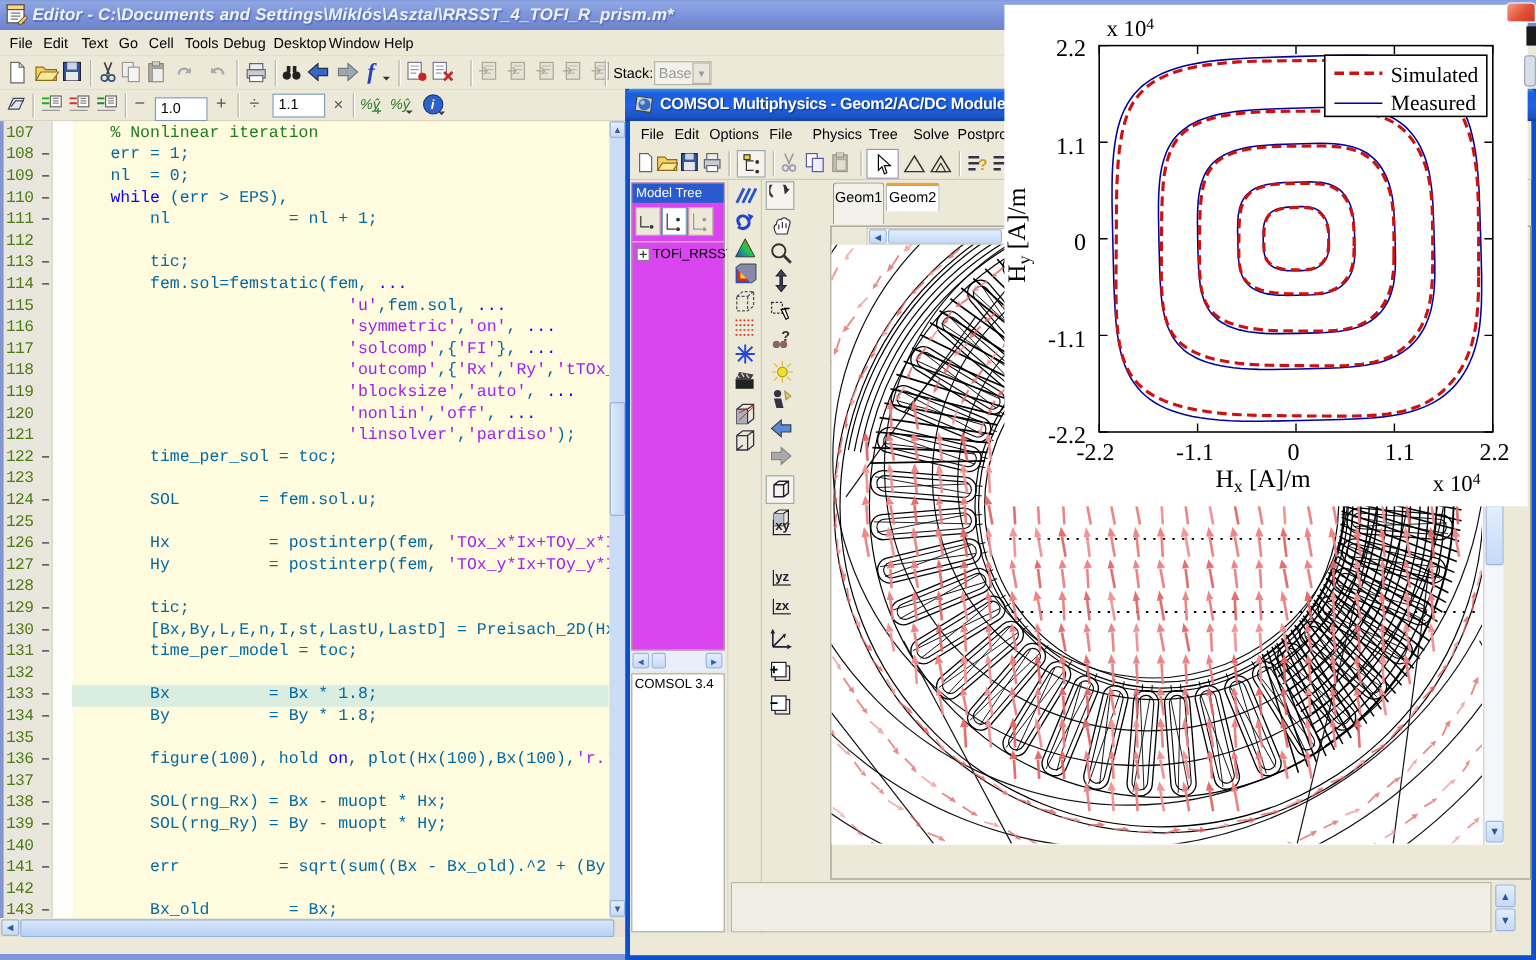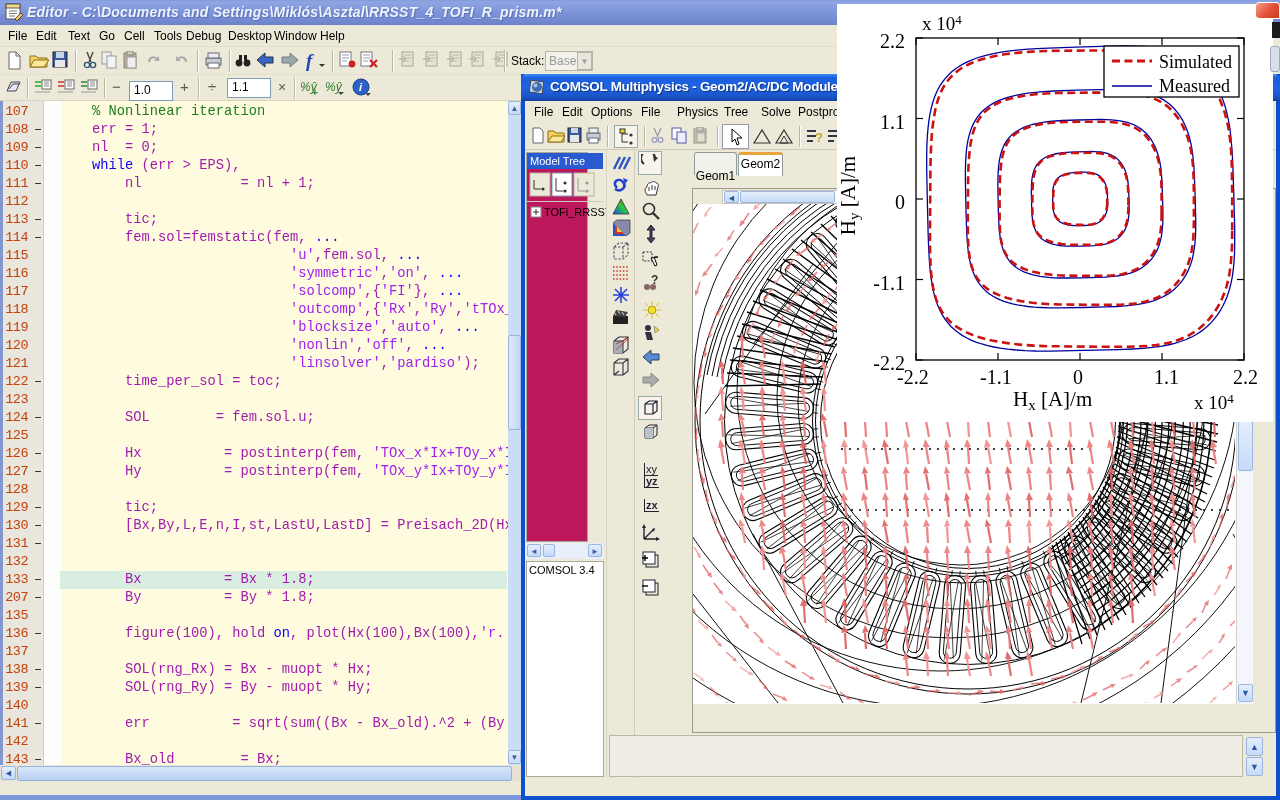--- a/index.html
+++ b/index.html
@@ -11,51 +11,51 @@
 .tb{background:#ECE9D8}
 #ed-tb1{left:0;top:47px;width:1280px;height:28px;border-bottom:1px solid #E3E0CE}
 #ed-tb2{left:0;top:75px;width:1280px;height:26px;border-bottom:1px solid #D8D4C0}
 .sep{position:absolute;width:2px;border-left:1px solid #BAB6A4;border-right:1px solid #FFF}
 .ticon{position:absolute;font-size:14px}
 
 #gutter{left:0;top:101px;width:44px;height:664px;background:#E9E6DD;border-left:3px solid #8396CE;border-right:1px solid #D0CCC0}
 #wband{left:44px;top:101px;width:17px;height:664px;background:#FEFEFC}
 #codebg{left:61px;top:101px;width:447px;height:664px;background:#FEFBDF}
 #hlline{left:60px;top:571px;width:447px;height:18px;background:#D9EDE1}
-.ln{position:absolute;left:5px;width:23px;font-family:"Liberation Mono",monospace;font-size:13.5px;line-height:18px;color:#c2410c;letter-spacing:-0.5px;text-align:right}
+.ln{position:absolute;left:5px;width:23px;font-family:"Liberation Mono",monospace;font-size:13.5px;line-height:18px;color:#4d7c0f;letter-spacing:-0.5px;}
 .lnd{position:absolute;left:34px;font-family:"Liberation Mono",monospace;font-size:13.5px;line-height:18px;color:#111}
 .cl{position:absolute;left:59px;width:449px;font-family:"Liberation Mono",monospace;font-size:13.75px;line-height:18px;white-space:pre;overflow:hidden}
-.cl .k{color:#a21caf}.cl .g{color:#1E7D1E}.cl .b{color:#0D00FF}.cl .p{color:#A020F0}
+.cl .k{color:#0369a1}.cl .g{color:#1E7D1E}.cl .b{color:#0D00FF}.cl .p{color:#A020F0}
 #codeclip{left:0;top:101px;width:508px;height:664px;overflow:hidden}
 
 #ed-vsb{left:508px;top:101px;width:13px;height:664px;background:#CBDCF5}
 #ed-vsb .thumb{position:absolute;left:0;top:234px;width:13px;height:95px;background:linear-gradient(90deg,#DCE9FA,#C2D7F5);border:1px solid #98B4DE;border-radius:2px}
 .sbbtn{position:absolute;background:linear-gradient(180deg,#E4EEFC,#C6DAF7);border:1px solid #9AB6E0;border-radius:2px;color:#3D5FA0;text-align:center;font-size:8px;line-height:13px}
 #ed-hsb{left:0;top:766px;width:521px;height:15px;background:#E7E0D3}
 #ed-hsb .thumb{position:absolute;left:17px;top:0;width:495px;height:15px;background:linear-gradient(180deg,#D8E7FB,#B9D0F2);border:1px solid #95B2DD;border-radius:2px}
 #ed-bottom{left:0;top:781px;width:521px;height:14px;background:#ECE9D8}
 #ed-bborder{left:0;top:795px;width:521px;height:5px;background:#7E96DC}
 
 .field{position:absolute;background:#fff;border:1px solid #7F9DB9;font-size:12px;padding:1px 4px}
 
 #cw{left:521px;top:74px;width:759px;height:726px;background:#ECE9D8;border-left:4px solid #0D50CE;border-right:4px solid #0D50CE;border-bottom:4px solid #0D50CE}
 #cw-title{position:absolute;left:-4px;top:0;width:759px;height:27px;background:linear-gradient(180deg,#388EF4 0%,#1C5FDE 14%,#2063E2 52%,#1A53C6 86%,#123F9D 100%);border-radius:6px 6px 0 0}
 #cw-title .txt{position:absolute;left:29px;top:5px;color:#fff;font-weight:bold;font-size:13.5px;letter-spacing:-0.3px;text-shadow:1px 1px 1px #0A337E}
 #cw-menu{position:absolute;left:0;top:27px;width:751px;height:22px;background:#ECE9D8}
 #cw-menu span{position:absolute;top:4px;font-size:12px}
 #cw-tb{position:absolute;left:0;top:49px;width:751px;height:27px;background:#ECE9D8;border-bottom:1px solid #CFCBB8}
 
-#mtree{position:absolute;left:1px;top:78px;width:62px;height:390px;background:#be185d;border:1px solid #ACA899}
+#mtree{position:absolute;left:1px;top:78px;width:78px;height:390px;background:#d946ef;border:1px solid #ACA899}
 #mtree .hdr{position:absolute;left:0;top:0;width:76px;height:16px;background:#2A5ACF;color:#fff;font-size:11px;padding-left:3px;line-height:16px}
 #mt-hsb{position:absolute;left:1px;top:469px;width:78px;height:16px;background:#E9EFFA}
 #c34{position:absolute;left:1px;top:487px;width:78px;height:216px;background:#fff;border:1px solid #ACA899;font-size:11px;padding:2px}
 
 #strip{position:absolute;left:81px;top:76px;width:58px;height:628px;background:#ECE9D8;border-left:1px solid #D8D4C2}
 
-.tab{position:absolute;top:78px;height:23px;background:#F2F1EA;border:1px solid #919B9C;border-bottom:none;border-radius:3px 3px 0 0;font-size:12px;text-align:center;padding-top:16px}
+.tab{position:absolute;top:78px;height:35px;background:#F2F1EA;border:1px solid #919B9C;border-bottom:none;border-radius:3px 3px 0 0;font-size:12px;text-align:center;padding-top:4px}
 #cframe{position:absolute;left:167px;top:114px;width:584px;height:545px;background:#ECE9D8;border:1px solid #9C9A8C}
 #cwhite{position:absolute;left:168px;top:130px;width:543px;height:500px;background:#fff}
 #chsb{position:absolute;left:197px;top:116px;width:514px;height:14px;background:#FDFDFB;border:1px solid #C8C4BA}
 #cvsb{position:absolute;left:711px;top:130px;width:17px;height:500px;background:#F3F6FB;border-left:1px solid #D4D0C8}
 
 #clog{position:absolute;left:84px;top:661px;width:634px;height:42px;background:#F0EEE4;border:1px solid #BCB8A8}
 #cstatus{position:absolute;left:0;top:704px;width:751px;height:18px;background:#ECE9D8}
 .scell{position:absolute;top:1px;height:16px;border:1px solid #ACA899;font-size:10.5px;line-height:15px;padding:0 3px;background:#ECE9D8;color:#000;white-space:nowrap;overflow:hidden}
 
 #fig{left:837px;top:4px;width:436px;height:418px;background:#fff;font-family:"Liberation Serif",serif}
@@ -293,25 +293,26 @@
 <div class="cl" style="top:362px"><span class="k">&nbsp;&nbsp;&nbsp;&nbsp;&nbsp;&nbsp;&nbsp;&nbsp;Hy&nbsp;&nbsp;&nbsp;&nbsp;&nbsp;&nbsp;&nbsp;&nbsp;&nbsp;&nbsp;=&nbsp;postinterp(fem,&nbsp;</span><span class="p">'TOx_y*Ix+TOy_y*Iy-TOxy'</span></div>
 <div class="ln" style="top:380px">128</div>
 <div class="ln" style="top:398px">129</div>
 <div class="lnd" style="top:398px">–</div>
 <div class="cl" style="top:398px"><span class="k">&nbsp;&nbsp;&nbsp;&nbsp;&nbsp;&nbsp;&nbsp;&nbsp;tic;</span></div>
 <div class="ln" style="top:416px">130</div>
 <div class="lnd" style="top:416px">–</div>
 <div class="cl" style="top:416px"><span class="k">&nbsp;&nbsp;&nbsp;&nbsp;&nbsp;&nbsp;&nbsp;&nbsp;[Bx,By,L,E,n,I,st,LastU,LastD]&nbsp;=&nbsp;Preisach_2D(Hx/10</span></div>
 <div class="ln" style="top:434px">131</div>
 <div class="lnd" style="top:434px">–</div>
+<div class="cl" style="top:434px"><span class="k">&nbsp;&nbsp;&nbsp;&nbsp;&nbsp;&nbsp;&nbsp;&nbsp;time_per_model&nbsp;=&nbsp;toc;</span></div>
 <div class="ln" style="top:452px">132</div>
 <div class="ln" style="top:470px">133</div>
 <div class="lnd" style="top:470px">–</div>
 <div class="cl" style="top:470px"><span class="k">&nbsp;&nbsp;&nbsp;&nbsp;&nbsp;&nbsp;&nbsp;&nbsp;Bx&nbsp;&nbsp;&nbsp;&nbsp;&nbsp;&nbsp;&nbsp;&nbsp;&nbsp;&nbsp;=&nbsp;Bx&nbsp;*&nbsp;1.8;</span></div>
-<div class="ln" style="top:488px">207</div>
+<div class="ln" style="top:488px">134</div>
 <div class="lnd" style="top:488px">–</div>
 <div class="cl" style="top:488px"><span class="k">&nbsp;&nbsp;&nbsp;&nbsp;&nbsp;&nbsp;&nbsp;&nbsp;By&nbsp;&nbsp;&nbsp;&nbsp;&nbsp;&nbsp;&nbsp;&nbsp;&nbsp;&nbsp;=&nbsp;By&nbsp;*&nbsp;1.8;</span></div>
 <div class="ln" style="top:506px">135</div>
 <div class="ln" style="top:524px">136</div>
 <div class="lnd" style="top:524px">–</div>
 <div class="cl" style="top:524px"><span class="k">&nbsp;&nbsp;&nbsp;&nbsp;&nbsp;&nbsp;&nbsp;&nbsp;figure(100),&nbsp;hold&nbsp;</span><span class="b">on</span><span class="k">,&nbsp;plot(Hx(100),Bx(100),</span><span class="p">'r.'</span></div>
 <div class="ln" style="top:542px">137</div>
 <div class="ln" style="top:560px">138</div>
 <div class="lnd" style="top:560px">–</div>
 <div class="cl" style="top:560px"><span class="k">&nbsp;&nbsp;&nbsp;&nbsp;&nbsp;&nbsp;&nbsp;&nbsp;SOL(rng_Rx)&nbsp;=&nbsp;Bx&nbsp;-&nbsp;muopt&nbsp;*&nbsp;Hx;</span></div>
@@ -546,21 +547,21 @@
           <path d="M18 10l-8-7v4H2v6h8v4z" fill="#AAA" stroke="#888"></path>
         </svg>
         <div class="abs" style="left:2px;top:246px;width:24px;height:24px;background:#F6F4EC;border:1px solid #9AA"></div>
         <svg class="abs" style="left:6px;top:249px" width="18" height="18" viewBox="0 0 18 18">
           <path d="M3 5l4-3h8v10l-4 3H3zM3 5h8m0 0l4-3M11 5v10" fill="none" stroke="#223" stroke-width="1.2"></path>
         </svg>
         <svg class="abs" style="left:6px;top:273px" width="18" height="18" viewBox="0 0 18 18">
           <path d="M3 5l4-3h8v10l-4 3H3zM3 5h8m0 0l4-3M11 5v10" fill="none" stroke="#223" stroke-width="1"></path>
           <rect x="3" y="5" width="8" height="10" fill="#BBC2CC"></rect>
         </svg>
-        <div class="abs" style="left:5px;top:310px;width:20px;height:20px;font-size:11px;font-weight:normal;color:#223">
+        <div class="abs" style="left:5px;top:280px;width:20px;height:20px;font-size:11px;font-weight:bold;color:#223">
           <span style="position:absolute;left:3px;top:3px;border-bottom:1px solid #223;border-left:1px solid #223;padding:0 1px">xy</span>
         </div>
         <div class="abs" style="left:5px;top:322px;width:20px;height:20px;font-size:11px;font-weight:bold;color:#223">
           <span style="position:absolute;left:3px;top:3px;border-bottom:1px solid #223;border-left:1px solid #223;padding:0 1px">yz</span>
         </div>
         <div class="abs" style="left:5px;top:346px;width:20px;height:20px;font-size:11px;font-weight:bold;color:#223">
           <span style="position:absolute;left:3px;top:3px;border-bottom:1px solid #223;border-left:1px solid #223;padding:0 1px">zx</span>
         </div>
         <svg class="abs" style="left:5px;top:372px" width="20" height="20" viewBox="0 0 20 20">
           <path d="M3 17V4M3 17h14M3 17l9-9" stroke="#223" stroke-width="1.4" fill="none"></path>

